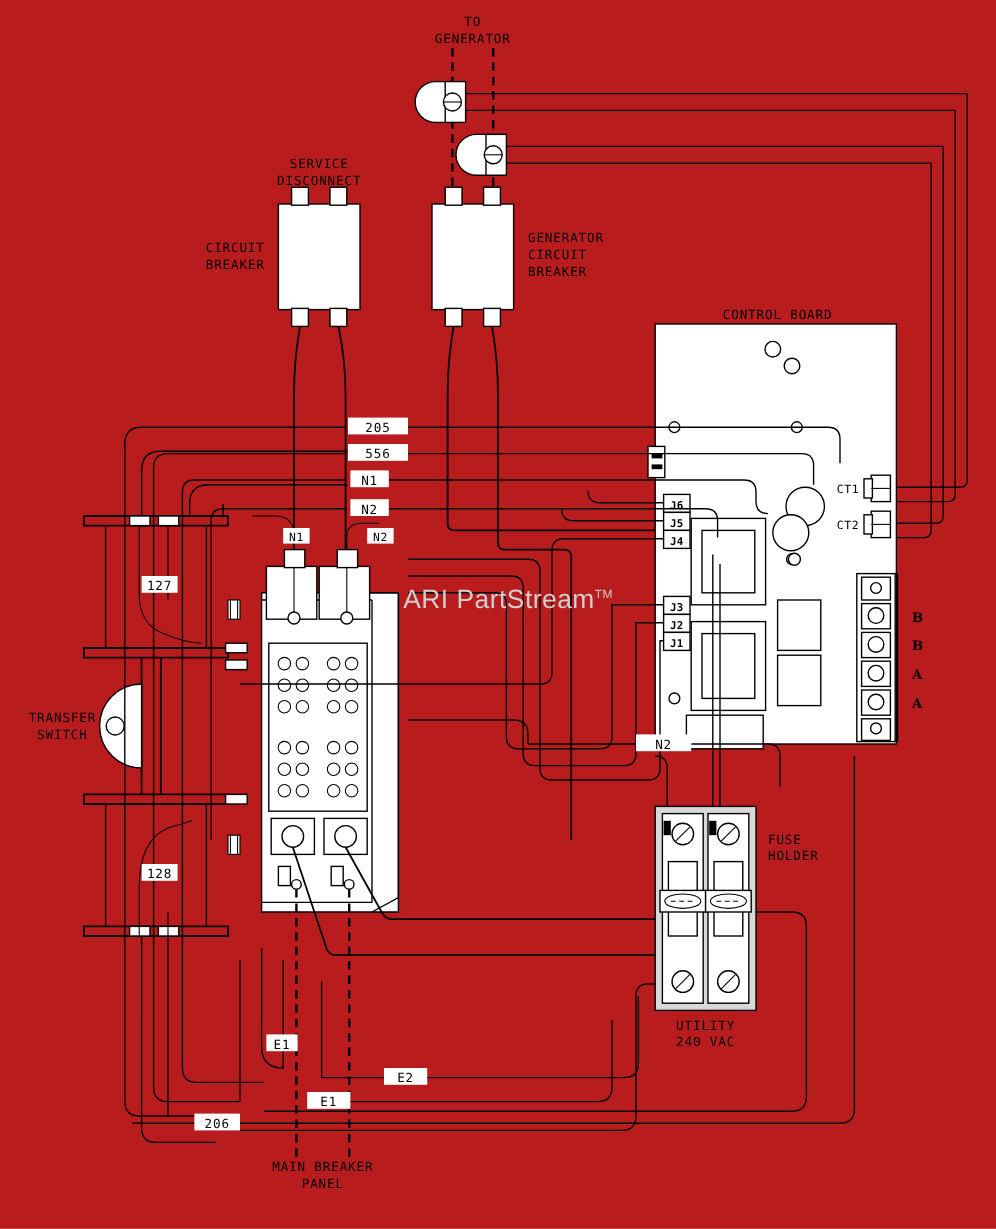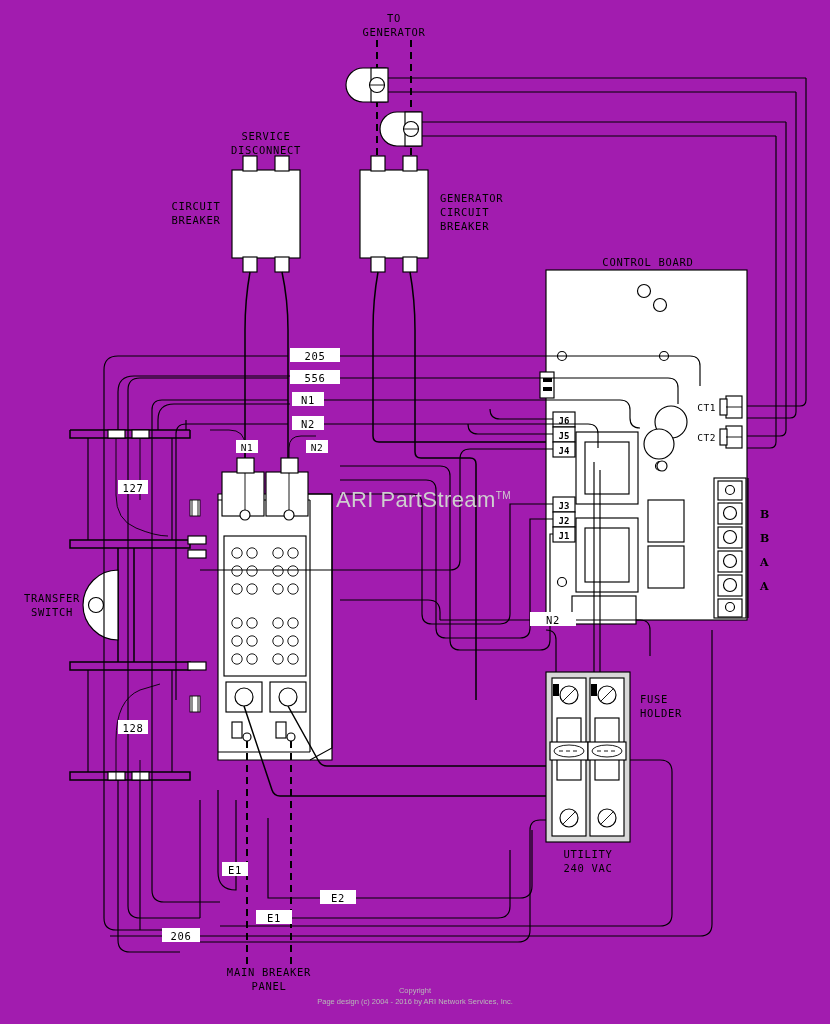--- a/index.html
+++ b/index.html
@@ -2,21 +2,21 @@
 <html><head>
 <meta charset="utf-8">
 <title>Wiring Diagram</title>
 <style>
   html,body{margin:0;padding:0;background:#ffffff;}
   body{
     width:830px;height:1024px;overflow:hidden;
     font-family:"DejaVu Sans Mono","Liberation Mono",monospace;
     color:#000;
   }
-  #sheet{position:relative;width:830px;height:1024px;background:#a21caf;}
+  #sheet{position:relative;width:830px;height:1024px;background:#b91c1c;}
   svg.diagram{position:absolute;top:0;left:0;width:830px;height:1024px;display:block;}
   .ln{fill:none;stroke:#000;stroke-width:1.15;}
   .ln-thin{fill:none;stroke:#000;stroke-width:0.9;}
   .ln-med{fill:none;stroke:#000;stroke-width:1.5;}
   .dash{fill:none;stroke:#000;stroke-width:2.0;stroke-dasharray:7 5;}
   .fillw{fill:#ffffff;stroke:#000;stroke-width:1.15;}
   .fillw-thin{fill:#ffffff;stroke:#000;stroke-width:0.9;}
   .fillg{fill:#d8d8d8;stroke:#000;stroke-width:1.15;}
   .fillk{fill:#000;stroke:none;}
   text.lbl{
@@ -485,18 +485,14 @@
       <text class="lbl-term" x="760" y="566">A</text>
       <text class="lbl-term" x="760" y="590">A</text>
     </g>
 
   </svg>
 
   <div class="wm">
     <span>ARI PartStream</span><sup>TM</sup>
   </div>
 
-  <div class="footer">
-    <div>Copyright</div>
-    <div>Page design (c) 2004 - 2016 by ARI Network Services, Inc.</div>
-  </div>
 
 </div>
 
 </body></html>

